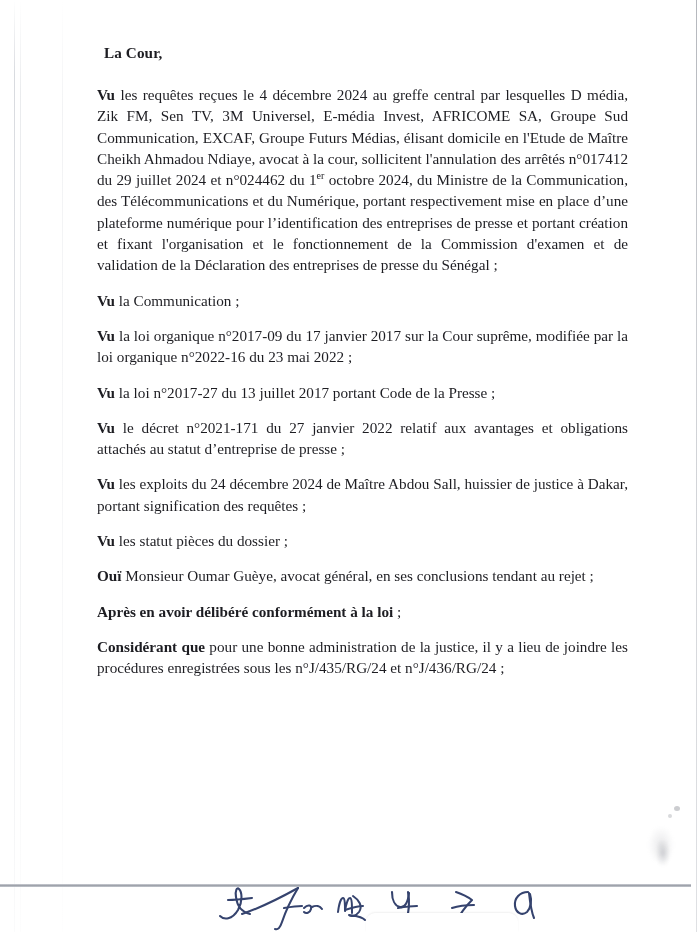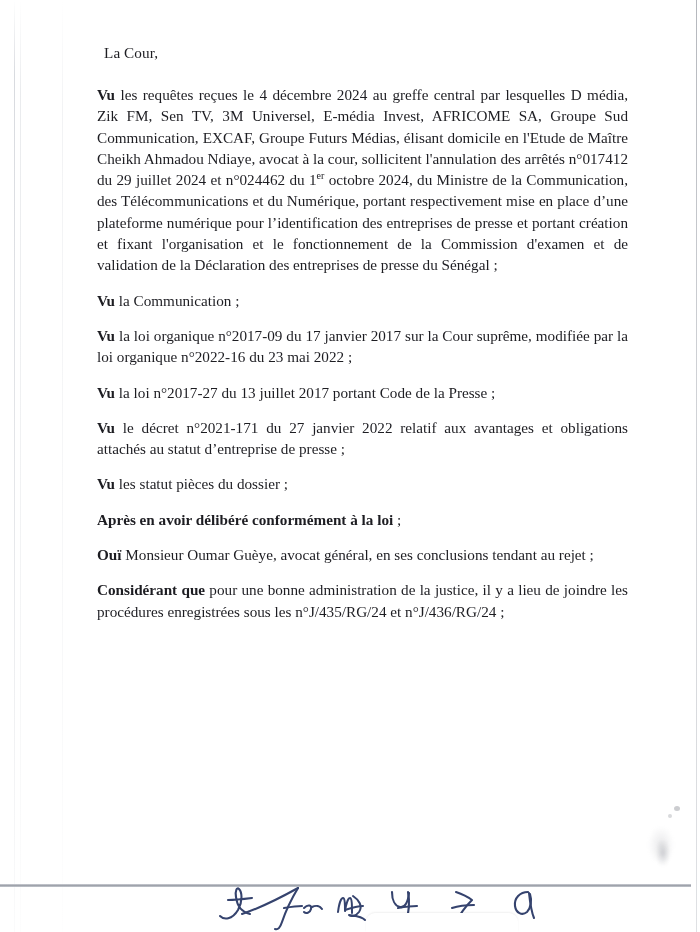--- a/index.html
+++ b/index.html
@@ -67,21 +67,21 @@
   }
 
   
   .doc {
     position: absolute;
     left: 97px;
     top: 44px;
     width: 531px;
   }
   .heading {
-    font-weight: normal;
+    font-weight: bold;
     font-size: 15.2px;
     letter-spacing: 0.1px;
     margin: 0 0 22px 7px;
   }
   .para {
     font-size: 15.2px;
     line-height: 21.3px;
     text-align: justify;
     text-justify: inter-word;
     margin: 0 0 14px 0;
@@ -157,29 +157,30 @@
   <p class="para"><span class="lead">Vu</span><span> les requêtes reçues le 4 décembre 2024 au greffe central par lesquelles D média, Zik FM, Sen TV, 3M Universel, E-média Invest, AFRICOME SA, Groupe Sud Communication, EXCAF, Groupe Futurs Médias, élisant domicile en  l'Etude de Maître Cheikh Ahmadou Ndiaye, avocat à la cour, sollicitent l'annulation des arrêtés n°017412 du 29 juillet 2024 et n°024462 du 1</span><span class="sup">er</span><span> octobre 2024, du Ministre de la Communication, des Télécommunications et du Numérique, portant respectivement mise en place d’une plateforme numérique pour l’identification des entreprises de presse et portant création et fixant l'organisation et le fonctionnement de la Commission d'examen et de validation de la Déclaration des entreprises de presse du Sénégal ;</span></p>
 
   <p class="para"><span class="lead">Vu</span><span> la Communication ;</span></p>
 
   <p class="para"><span class="lead">Vu</span><span> la loi organique n°2017-09 du 17 janvier 2017 sur la Cour suprême, modifiée par la loi organique n°2022-16 du 23 mai 2022 ;</span></p>
 
   <p class="para"><span class="lead">Vu</span><span> la loi n°2017-27 du 13 juillet 2017 portant Code de la Presse ;</span></p>
 
   <p class="para"><span class="lead">Vu</span><span> le décret n°2021-171 du 27 janvier 2022 relatif aux avantages et obligations attachés au statut d’entreprise de presse ;</span></p>
 
+  <p class="para"><span class="lead">Vu</span><span> les exploits du 24 décembre 2024 de Maître Abdou Sall, huissier de justice à Dakar, portant signification des requêtes ;</span></p>
 
 
 
   <p class="para"><span class="lead">Vu</span><span> les statut pièces du dossier ;</span></p>
 
 
+  <p class="para"><span class="lead">Ouï</span><span> Monsieur Oumar Guèye, avocat général, en ses conclusions tendant au rejet ;</span></p>
+
   <p class="para"><span class="lead">Après en avoir délibéré conformément à la loi</span><span> ;</span></p>
-
-  <p class="para"><span class="lead">Ouï</span><span> Monsieur Oumar Guèye, avocat général, en ses conclusions tendant au rejet ;</span></p>
 
   <p class="para"><span class="lead">Considérant que</span><span> pour une bonne administration de la justice, il y a lieu de joindre les procédures enregistrées sous les n°J/435/RG/24 et n°J/436/RG/24 ;</span></p>
 
 </div>
 
 <div class="smudge-a"></div>
 <div class="smudge-b"></div>
 <div class="fleck-1"></div>
 <div class="fleck-2"></div>
 

